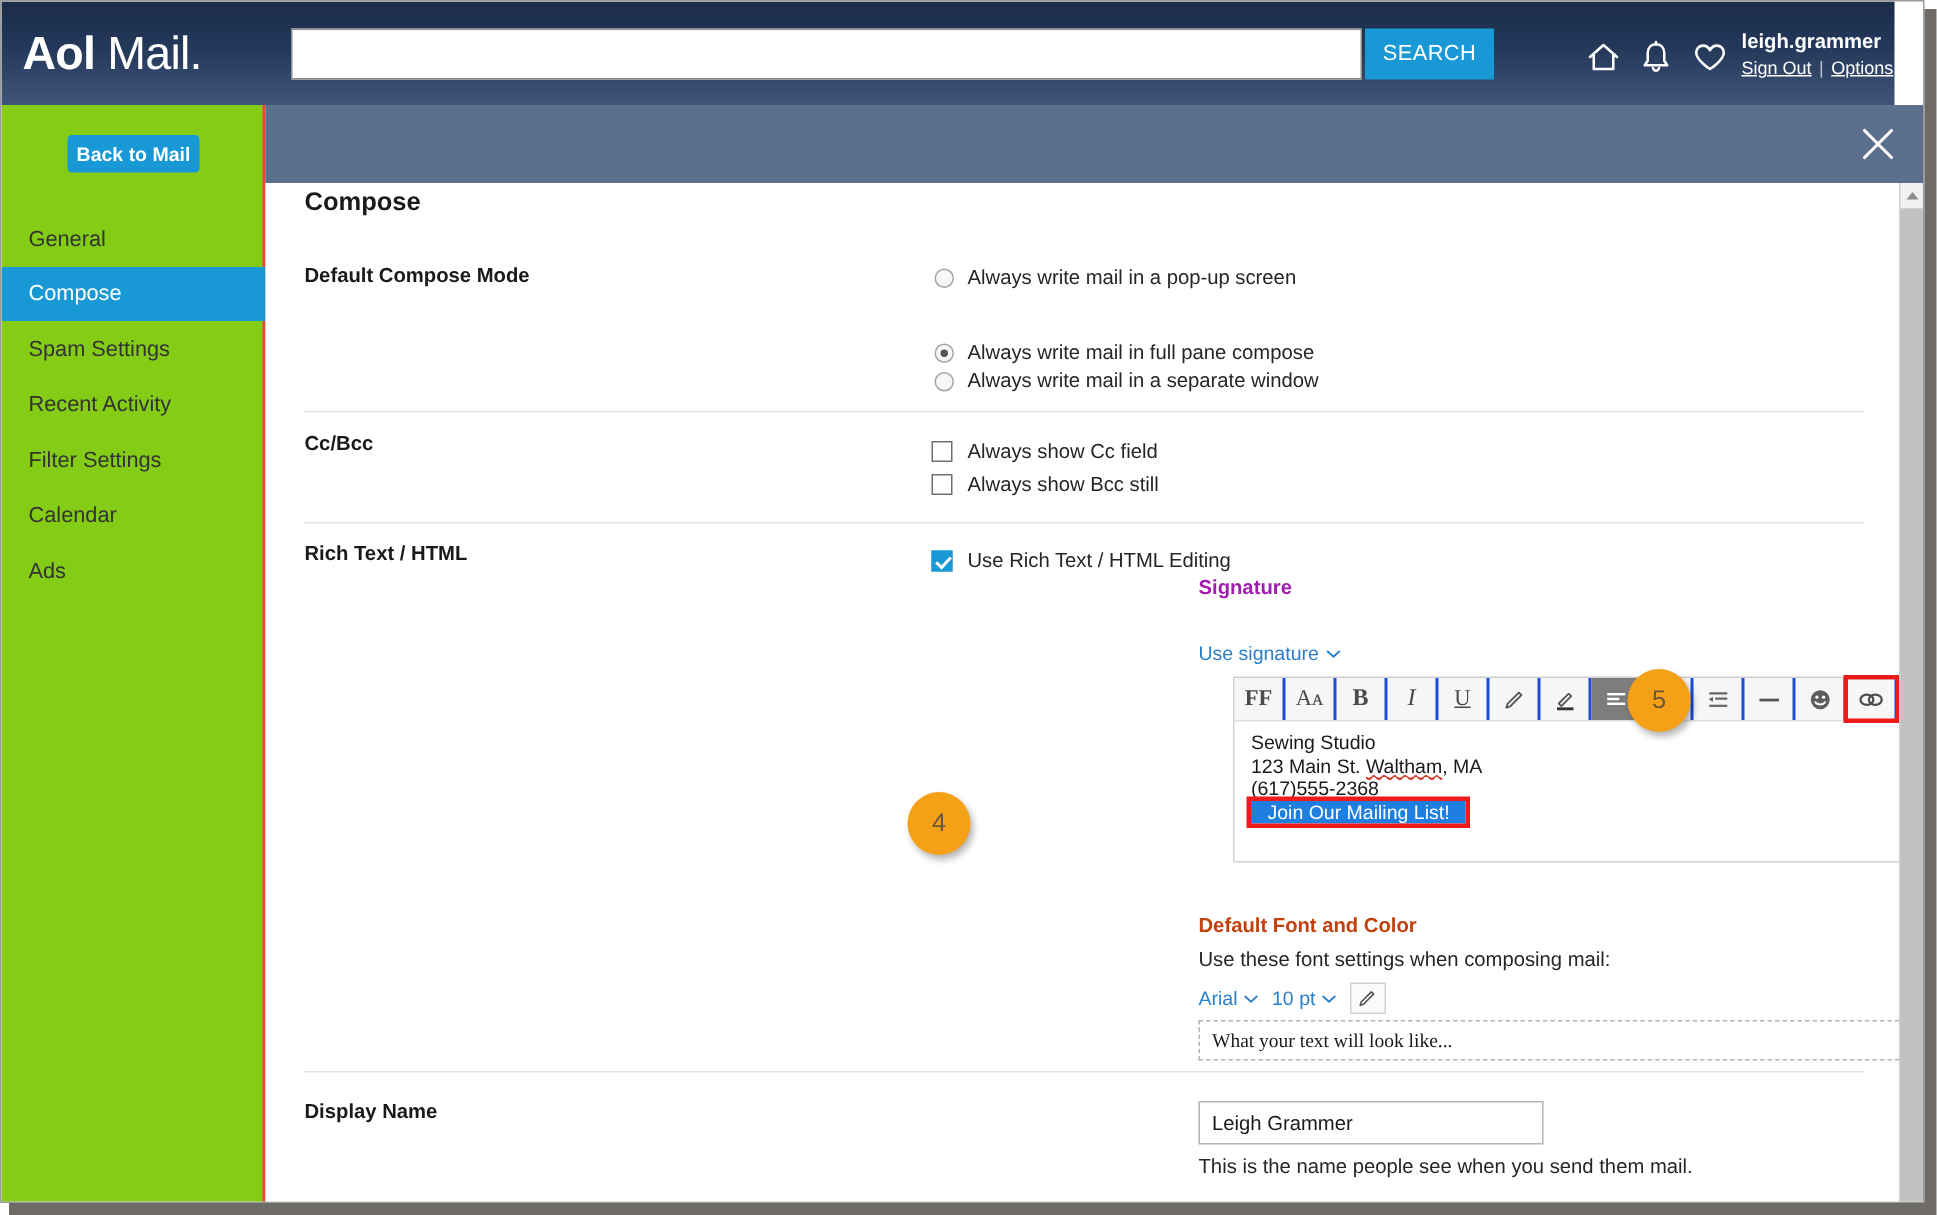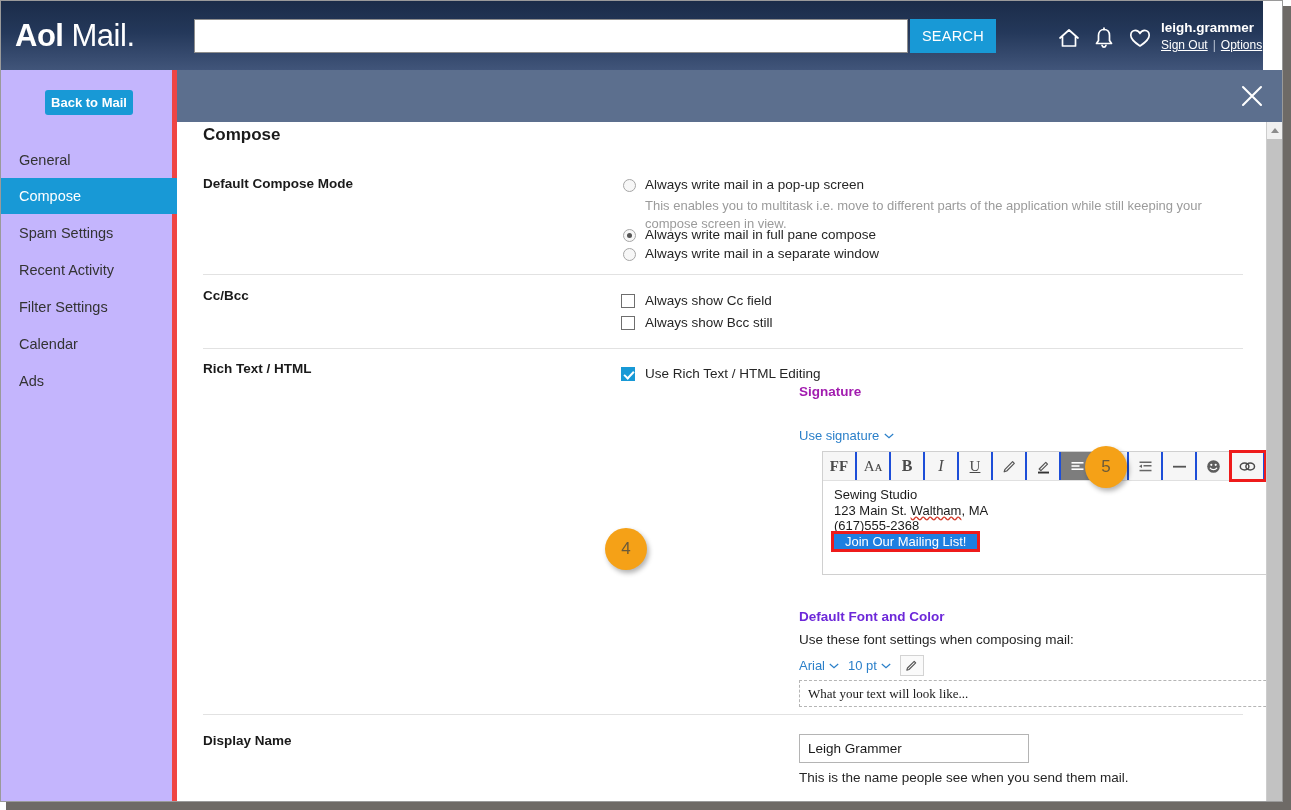--- a/index.html
+++ b/index.html
@@ -83,22 +83,22 @@
     display: flex; align-items: center; gap: 5px;
   }
   #user-links a { color: #fff; text-decoration: underline; cursor: pointer; }
   #user-links .sep { color: #b9c2d2; text-decoration: none; }
   #options-link { display:inline-flex; align-items:center; gap:3px; cursor:pointer; }
 
   
   #sidebar {
     position: absolute; left: 0; top: 69px;
     width: 176px; height: 733px;
-    background: #c4b5fd;
-    border-right: 5px solid #ef4444;
+    background: #84cc16;
+    border-right: 2px solid #ef4444;
   }
   #back-to-mail {
     position: absolute; left: 44px; top: 20px;
     width: 88px; height: 25px;
     background: #1899d6; color: #fff;
     border: none; border-radius: 3px;
     font-size: 13px; font-weight: bold;
     cursor: pointer;
     font-family: "Liberation Sans", sans-serif;
   }
@@ -243,21 +243,21 @@
     background: #f5a117; color: #6a5a3a;
     display: flex; align-items: center; justify-content: center;
     font-size: 17px;
     box-shadow: 2px 3px 5px rgba(0,0,0,.3);
     z-index: 20;
   }
 
   
   #font-label {
     position: absolute; left: 622px; top: 487px;
-    font-size: 13.5px; font-weight: bold; color: #6d28d9;
+    font-size: 13.5px; font-weight: bold; color: #c2410c;
   }
   #font-help {
     position: absolute; left: 622px; top: 510px;
     font-size: 13.5px; color: #262626;
   }
   #font-controls {
     position: absolute; left: 622px; top: 533px;
     display: flex; align-items: center; gap: 9px;
     font-size: 13px; color: #2a7fc9;
   }
@@ -382,21 +382,20 @@
   <div id="content">
 
     <div id="page-title">Compose</div>
 
     <div class="section-label" style="top:54px">Default Compose Mode</div>
 
     <div class="opt-row" style="left:446px; top:54px">
       <span class="radio"></span>
       <span class="opt-text">Always write mail in a pop-up screen</span>
     </div>
-    <div class="opt-help" style="left:468px; top:75px">This enables you to multitask i.e. move to different parts of the application while still keeping your compose screen in view.</div>
 
     <div class="opt-row" style="left:446px; top:104px">
       <span class="radio checked"></span>
       <span class="opt-text">Always write mail in full pane compose</span>
     </div>
 
     <div class="opt-row" style="left:446px; top:123px">
       <span class="radio"></span>
       <span class="opt-text">Always write mail in a separate window</span>
     </div>

